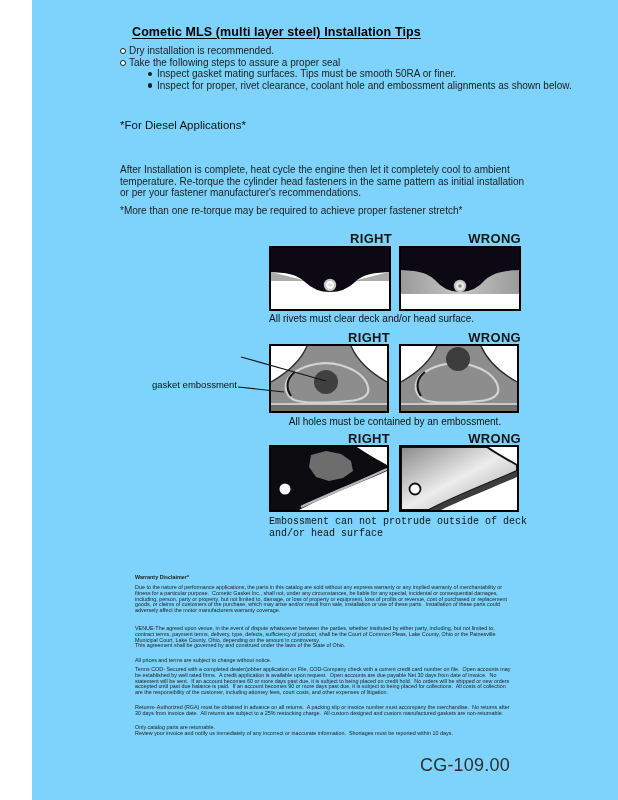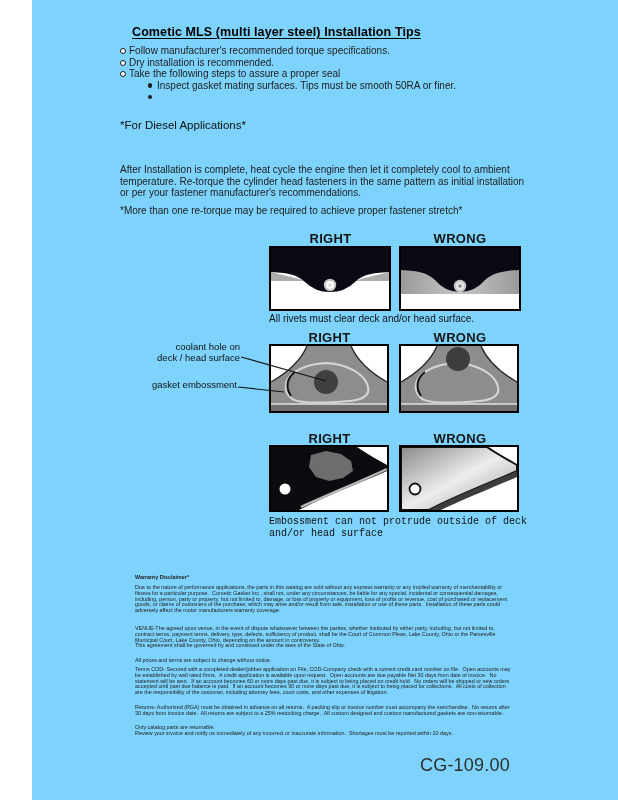--- a/index.html
+++ b/index.html
@@ -28,21 +28,21 @@
     position:absolute;left:0;top:3.6px;width:4.2px;height:4.2px;border-radius:50%;
     background:#1c1c1c;display:inline-block;
   }
   
   .diesel-head{left:88px;top:119px;font-size:11.5px;font-weight:normal;color:#111;}
   .para{left:88px;font-size:10px;line-height:11.6px;width:470px;}
   .p1{top:135px;}
   .p2{top:164px;}
   .pnote{top:205px;}
   
-  .dg-head{font-size:13px;font-weight:bold;color:#161616;text-align:center;letter-spacing:.3px;}
+  .dg-head{font-size:13px;font-weight:bold;color:#161616;text-align:right;letter-spacing:.3px;}
   .caption{font-size:10px;color:#111;line-height:11.5px;}
   .panel{border:2.5px solid #000;background:#fff;box-sizing:content-box;}
   .panel svg{display:block;}
   .side-label{font-size:9.5px;line-height:10.8px;text-align:right;color:#111;}
   
   .legal{left:103px;top:575px;width:430px;font-size:5.4px;line-height:5.8px;color:#222;}
   .legal .lp{position:absolute;left:0;white-space:pre;}
   .legal-head{font-weight:bold;}
   
   .doccode{left:388px;top:755px;font-size:18px;color:#2e2e2e;letter-spacing:.2px;}
@@ -51,36 +51,33 @@
 </head>
 <body>
 
 <div class="page">
 
   <div class="abs title">Cometic MLS (multi layer steel) Installation Tips</div>
 
   <div class="abs bullets">
     <div class="b-row">
       <span class="marker"></span>
-      <span>Follow manufacturer's recommended torque specifications.</span>
+      <span>Dry installation is recommended.</span>
     </div>
     <div class="b-row">
       <span class="marker"></span>
-      <span>Dry installation is recommended.</span>
-    </div>
-    <div class="b-row">
-      <span class="marker"></span>
       <span>Take the following steps to assure a proper seal</span>
     </div>
     <div class="sb-row">
       <span class="marker"></span>
       <span>Inspect gasket mating surfaces.  Tips must be smooth 50RA or finer.</span>
     </div>
     <div class="sb-row">
       <span class="marker"></span>
+      <span>Inspect for proper, rivet clearance, coolant hole and embossment alignments as shown below.</span>
     </div>
   </div>
 
   <div class="abs diesel-head">*For Diesel Applications*</div>
   <div class="abs para p2 pre">After Installation is complete, heat cycle the engine then let it completely cool to ambient
 temperature. Re-torque the cylinder head fasteners in the same pattern as initial installation
 or per your fastener manufacturer's recommendations.</div>
   <div class="abs para pnote pre">*More than one re-torque may be required to achieve proper fastener stretch*</div>
 
   <div class="abs dg-head" style="left:237px;top:231px;width:123px;">RIGHT</div>
@@ -116,22 +113,20 @@
         <circle cx="59" cy="38" r="4" fill="#e8e8e8"></circle>
         <circle cx="59" cy="38" r="1.8" fill="#8a8a8a"></circle>
       </g>
     </svg>
   </div>
   <div class="abs caption" style="left:237px;top:313px;width:280px;">All rivets must clear deck and/or head surface.</div>
 
   <div class="abs dg-head" style="left:237px;top:330px;width:121px;">RIGHT</div>
   <div class="abs dg-head" style="left:367px;top:330px;width:122px;">WRONG</div>
 
-  <div class="abs side-label pre" style="left:98px;top:342px;width:110px;">coolant hole on
-deck / head surface</div>
   <div class="abs side-label" style="left:95px;top:380px;width:110px;">gasket embossment</div>
 
   <div class="abs panel" style="left:237px;top:344px;">
     <svg width="116" height="65" viewBox="0 0 116 65">
       <rect x="0" y="0" width="116" height="65" fill="#8d8d8d"></rect>
       <rect x="0" y="57" width="116" height="2" fill="#c8c8c8"></rect>
       <rect x="0" y="59" width="116" height="6" fill="#6f6f6f"></rect>
       <path d="M0,0 H36 C30,14 16,27 0,36 Z" fill="#ffffff"></path>
       <path d="M36,0 C30,14 16,27 0,36" fill="none" stroke="#2b2b2b" stroke-width="1.4"></path>
       <path d="M116,0 H80 C86,14 100,27 116,36 Z" fill="#ffffff"></path>
@@ -148,20 +143,21 @@
       <rect x="0" y="59" width="116" height="6" fill="#6f6f6f"></rect>
       <path d="M0,0 H36 C30,14 16,27 0,36 Z" fill="#ffffff"></path>
       <path d="M36,0 C30,14 16,27 0,36" fill="none" stroke="#2b2b2b" stroke-width="1.4"></path>
       <path d="M116,0 H80 C86,14 100,27 116,36 Z" fill="#ffffff"></path>
       <path d="M80,0 C86,14 100,27 116,36" fill="none" stroke="#2b2b2b" stroke-width="1.4"></path>
       <path d="M20,52 C12,45 13,33 24,26 C36,18 54,15 69,19 C84,23 95,31 97,41 C99,49 92,54 78,55 C56,57 27,58 20,52 Z" fill="none" stroke="#d4d4d4" stroke-width="2.2"></path>
       <path d="M24,26 C16,32 14,41 20,50" fill="none" stroke="#141414" stroke-width="2"></path>
       <circle cx="57" cy="13" r="12" fill="#3d3d3d"></circle>
     </svg>
   </div>
+  <div class="abs caption" style="left:237px;top:416px;width:252px;text-align:center;">All holes must be contained by an embossment.</div>
 
   <div class="abs dg-head" style="left:237px;top:431px;width:121px;">RIGHT</div>
   <div class="abs dg-head" style="left:367px;top:431px;width:122px;">WRONG</div>
 
   <div class="abs panel" style="left:237px;top:445px;">
     <svg width="116" height="63" viewBox="0 0 116 63">
       <rect x="0" y="0" width="116" height="63" fill="#ffffff"></rect>
       <path d="M0,0 L86,0 C96,7 107,13 116,18 L116,24 C86,37 52,50 28,63 L0,63 Z" fill="#0c0c10"></path>
       <polygon points="40,8 55,4 70,7 80,14 82,24 72,31 58,34 45,30 38,20" fill="#6d6d6d"></polygon>
       <path d="M30,60 C56,48 88,35 116,22" fill="none" stroke="#b8b8b8" stroke-width="2.4"></path>

